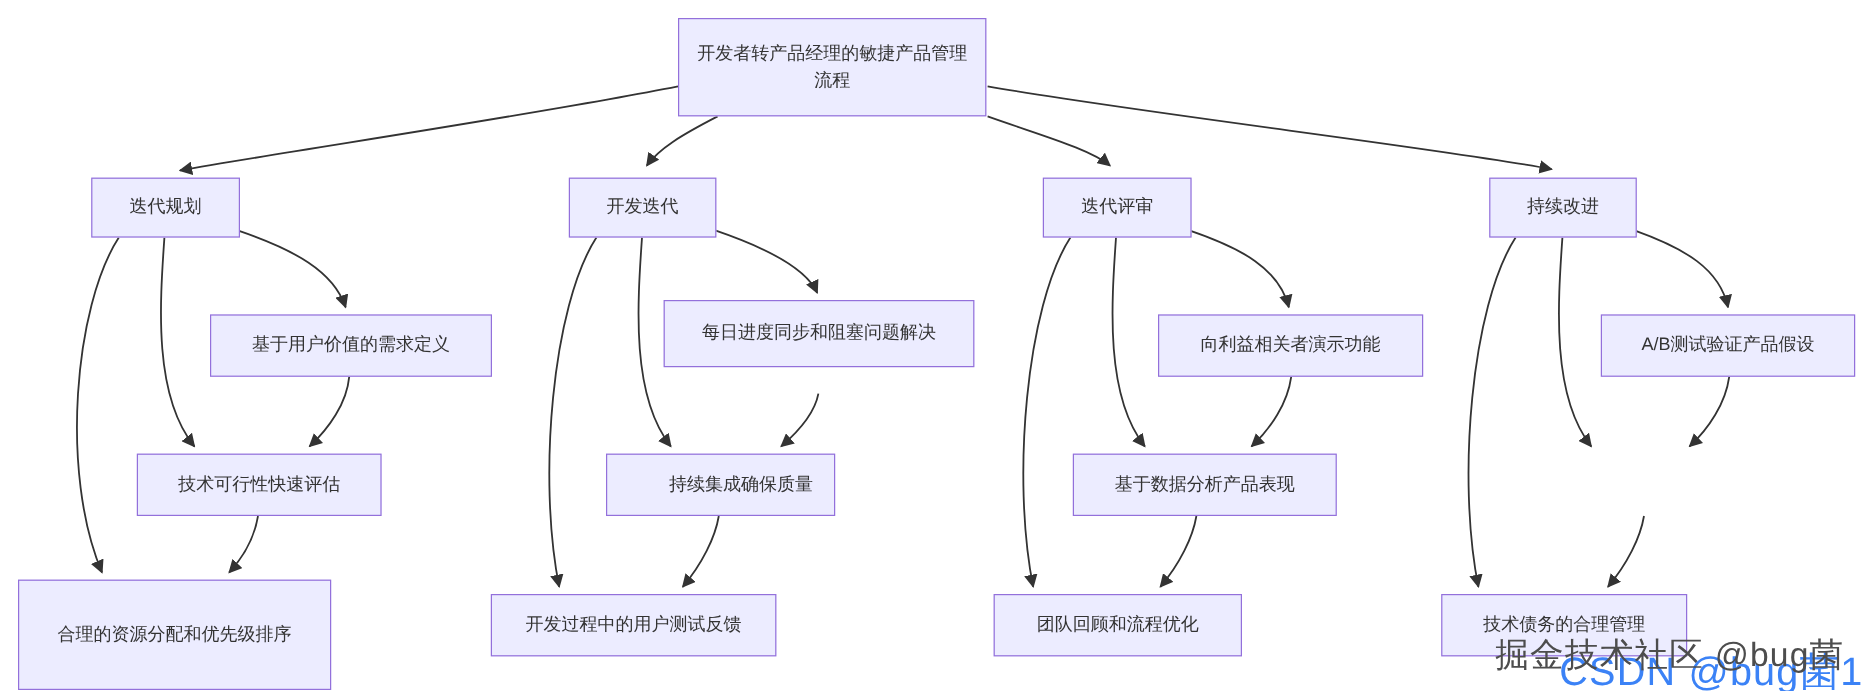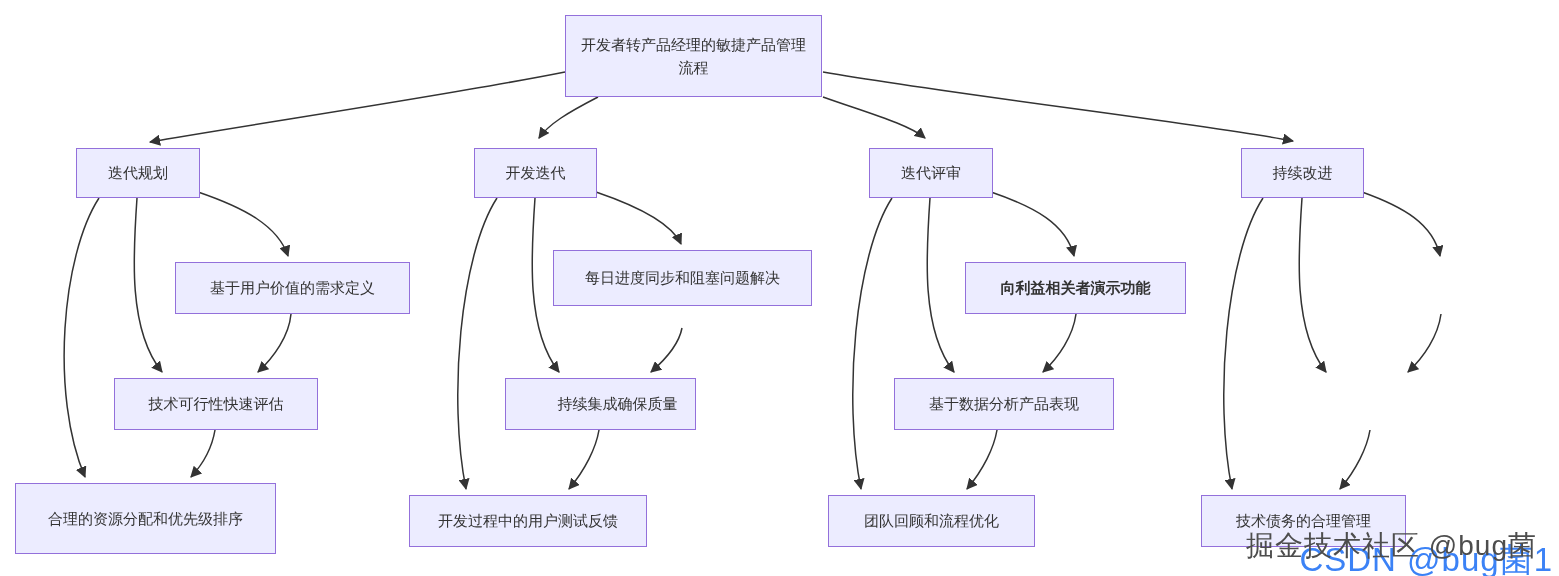--- a/index.html
+++ b/index.html
@@ -72,27 +72,28 @@
 
   <div class="node" style="left:565px;top:15px;width:257px;height:82px;">开发者转产品经理的敏捷产品管理流程</div>
 
   <div class="node" style="left:76px;top:148px;width:124px;height:50px;">迭代规划</div>
   <div class="node" style="left:474px;top:148px;width:123px;height:50px;">开发迭代</div>
   <div class="node" style="left:869px;top:148px;width:124px;height:50px;">迭代评审</div>
   <div class="node" style="left:1241px;top:148px;width:123px;height:50px;">持续改进</div>
 
   <div class="node" style="left:175px;top:262px;width:235px;height:52px;">基于用户价值的需求定义</div>
   <div class="node" style="left:553px;top:250px;width:259px;height:56px;">每日进度同步和阻塞问题解决</div>
-  <div class="node" style="left:965px;top:262px;width:221px;height:52px;font-weight:bold;">向利益相关者演示功能</div>
+  <div class="node" style="left:965px;top:262px;width:221px;height:52px;">向利益相关者演示功能</div>
+  <div class="node" style="left:1334px;top:262px;width:212px;height:52px;">A/B测试验证产品假设</div>
 
   <div class="node" style="left:114px;top:378px;width:204px;height:52px;">技术可行性快速评估</div>
   <div class="node" style="left:505px;top:378px;width:191px;height:52px;padding-left:44px;">持续集成确保质量</div>
   <div class="node" style="left:894px;top:378px;width:220px;height:52px;">基于数据分析产品表现</div>
 
-  <div class="node" style="left:15px;top:483px;width:261px;height:71px;">合理的资源分配和优先级排序</div>
+  <div class="node" style="left:15px;top:483px;width:261px;height:92px;">合理的资源分配和优先级排序</div>
   <div class="node" style="left:409px;top:495px;width:238px;height:52px;">开发过程中的用户测试反馈</div>
   <div class="node" style="left:828px;top:495px;width:207px;height:52px;">团队回顾和流程优化</div>
   <div class="node" style="left:1201px;top:495px;width:205px;height:52px;">技术债务的合理管理</div>
 
   <div id="watermark">
     <span class="wm-back">CSDN @bug菌1</span>
     <span class="wm-front">掘金技术社区 @bug菌</span>
   </div>
 
 </div>

